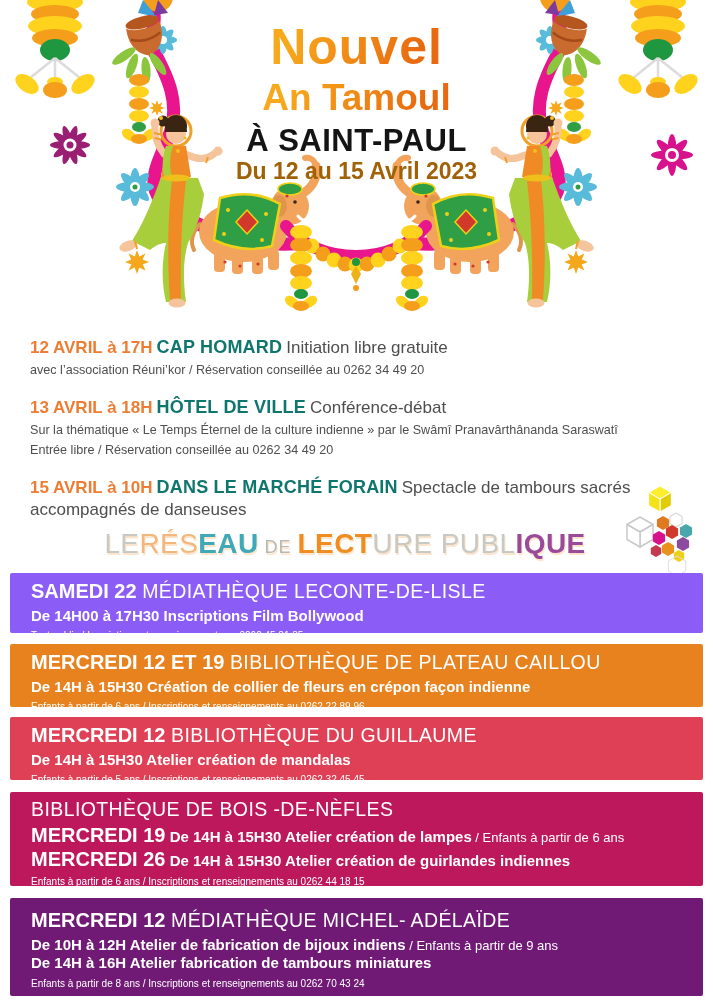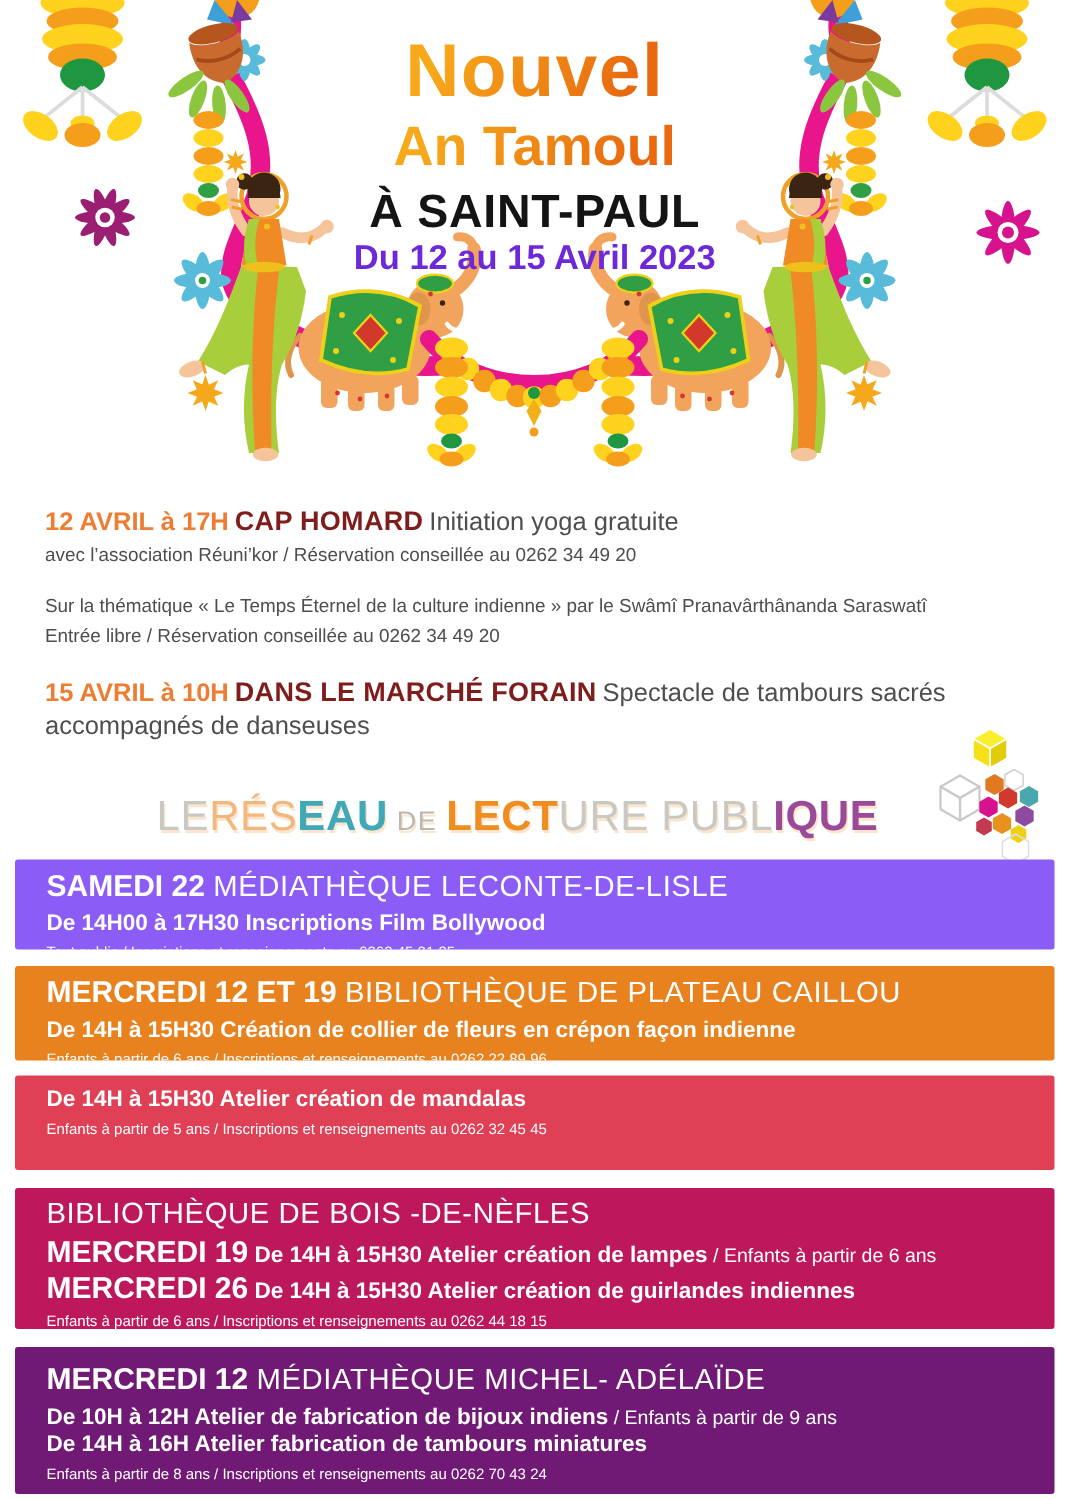--- a/index.html
+++ b/index.html
@@ -9,28 +9,28 @@
 
   
   .title-block{position:absolute;top:22px;left:0;width:713px;text-align:center;line-height:1;z-index:2;}
   .title-l1{font-size:50px;font-weight:800;letter-spacing:1px;color:#EF8318;}
   .title-l2{font-size:37px;font-weight:800;margin-top:7px;color:#EF8318;}
   @supports (-webkit-background-clip:text){
     .grad{background:linear-gradient(115deg,#F7A81B 15%,#E8690F 85%);
           -webkit-background-clip:text;background-clip:text;color:transparent;display:inline-block;}
   }
   .title-l3{font-size:31px;font-weight:800;color:#141414;margin-top:9px;letter-spacing:0.5px;}
-  .title-l4{font-size:23px;font-weight:800;color:#6d28d9;margin-top:4px;}
+  .title-l4{font-size:23px;font-weight:800;color:#a16207;margin-top:4px;}
 
   
   .events{position:absolute;top:336px;left:30px;width:662px;z-index:2;}
   .event{margin-bottom:16px;}
   .ev-title{margin:0;font-size:17px;line-height:1.28;font-weight:400;}
   .ev-date{color:#ED7D33;font-weight:700;margin-right:4px;}
-  .ev-venue{color:#7f1d1d;font-weight:700;font-size:18px;letter-spacing:0.2px;margin-right:4px;}
+  .ev-venue{color:#0f766e;font-weight:700;font-size:18px;letter-spacing:0.2px;margin-right:4px;}
   .ev-activity{color:#4E4E4E;font-weight:400;}
   .ev-detail{margin:3px 0 0;font-size:12.6px;color:#4E4E4E;line-height:1.4;}
 
   
   .network-logo{position:absolute;top:530px;left:0;width:690px;text-align:center;z-index:2;
                 font-size:28px;letter-spacing:0.4px;line-height:1;
                 text-shadow:1px 2px 0 rgba(243,150,50,0.25);}
   .nl-light{font-weight:400;}
   .nl-bold{font-weight:700;}
   .nl-de{font-size:18px;font-weight:400;letter-spacing:1px;}
@@ -276,25 +276,28 @@
   <header class="title-block">
     <div class="title-l1"><span class="grad">Nouvel</span></div>
     <div class="title-l2"><span class="grad">An Tamoul</span></div>
     <div class="title-l3">À SAINT-PAUL</div>
     <div class="title-l4">Du 12 au 15 Avril 2023</div>
   </header>
 
   <section class="events">
     <article class="event">
       <h3 class="ev-title">
-        <span class="ev-date">12 AVRIL à 17H</span><span class="ev-venue">CAP HOMARD</span><span class="ev-activity">Initiation yoga gratuite</span>
+        <span class="ev-date">12 AVRIL à 17H</span><span class="ev-venue">CAP HOMARD</span><span class="ev-activity">Initiation libre gratuite</span>
       </h3>
       <p class="ev-detail">avec l’association Réuni’kor / Réservation conseillée au 0262 34 49 20</p>
     </article>
     <article class="event">
+      <h3 class="ev-title">
+        <span class="ev-date">13 AVRIL à 18H</span><span class="ev-venue">HÔTEL DE VILLE</span><span class="ev-activity">Conférence-débat</span>
+      </h3>
       <p class="ev-detail">Sur la thématique « Le Temps Éternel de la culture indienne » par le Swâmî Pranavârthânanda Saraswatî</p>
       <p class="ev-detail">Entrée libre / Réservation conseillée au 0262 34 49 20</p>
     </article>
     <article class="event">
       <h3 class="ev-title">
         <span class="ev-date">15 AVRIL à 10H</span><span class="ev-venue">DANS LE MARCHÉ FORAIN</span><span class="ev-activity">Spectacle de tambours sacrés accompagnés de danseuses</span>
       </h3>
     </article>
   </section>
 
@@ -314,20 +317,23 @@
 
     <div class="band band-2" style="background-color: rgb(232, 130, 31);">
       <div class="bl bl1">
         <span class="seg-d">MERCREDI 12 ET 19 </span><span class="seg-v">BIBLIOTHÈQUE DE PLATEAU CAILLOU</span>
       </div>
       <div class="bl"><span class="seg-b">De 14H à 15H30 Création de collier de fleurs en crépon façon indienne</span></div>
       <div class="bl"><span class="seg-s">Enfants à partir de 6 ans / Inscriptions et renseignements au 0262 22 89 96</span></div>
     </div>
 
     <div class="band band-3" style="background-color: rgb(224, 64, 85);">
+      <div class="bl bl1">
+        <span class="seg-d">MERCREDI 12 </span><span class="seg-v">BIBLIOTHÈQUE DU GUILLAUME</span>
+      </div>
       <div class="bl"><span class="seg-b">De 14H à 15H30 Atelier création de mandalas</span></div>
       <div class="bl"><span class="seg-s">Enfants à partir de 5 ans / Inscriptions et renseignements au 0262 32 45 45</span></div>
     </div>
 
     <div class="band band-4" style="background-color: #be185d;">
       <div class="bl bl1"><span class="seg-v">BIBLIOTHÈQUE DE BOIS -DE-NÈFLES</span></div>
       <div class="bl">
         <span class="seg-d">MERCREDI 19</span><span class="seg-b">  De 14H à 15H30 Atelier création de lampes</span><span class="seg-r"> / Enfants à partir de 6 ans</span>
       </div>
       <div class="bl">

